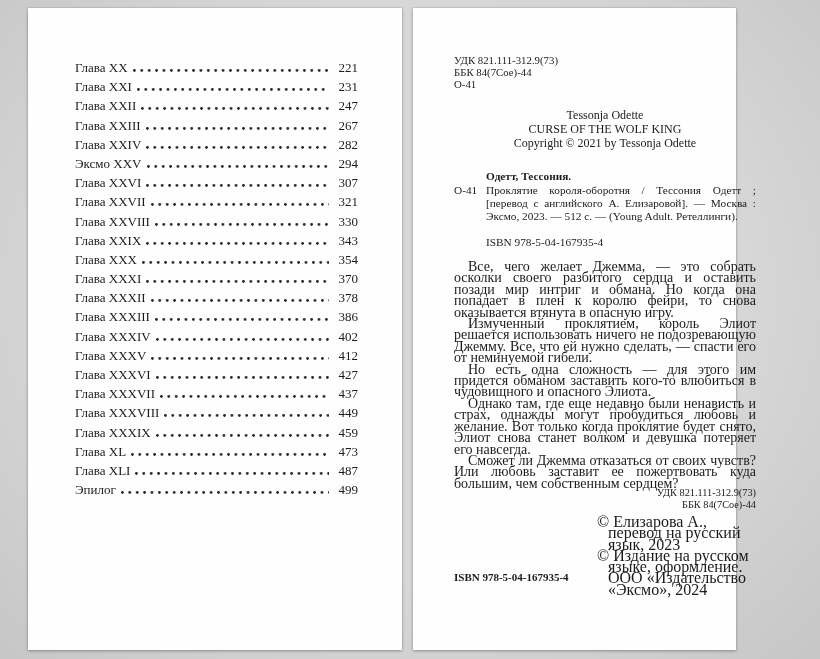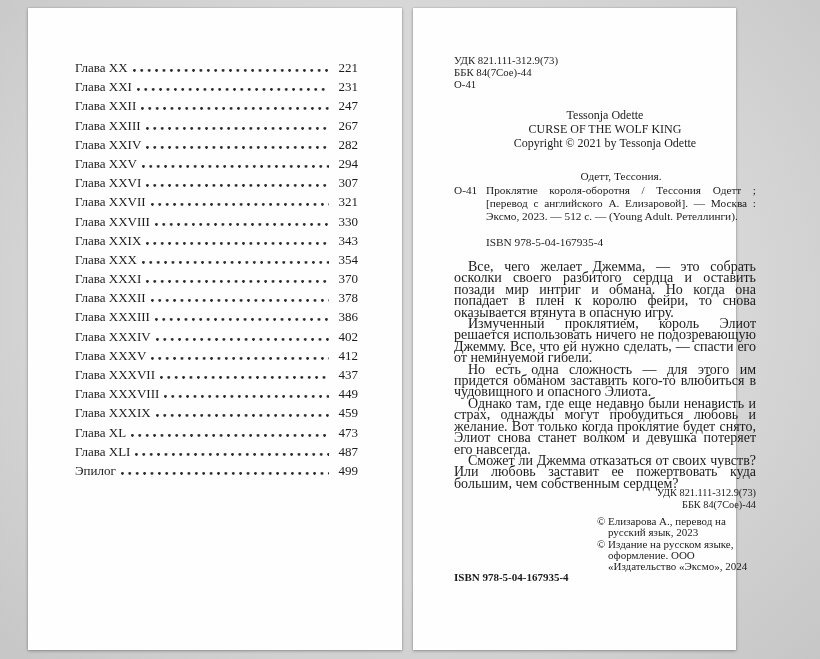--- a/index.html
+++ b/index.html
@@ -30,29 +30,29 @@
     background-size: 7.4px 3px;
     background-repeat: repeat-x;
     background-position: left bottom;
   }
   .toc-page { min-width: 26px; text-align: right; }
 
   
   .rp-top { position: absolute; top: 46px; left: 41px; font-size: 10.8px; line-height: 12px; }
   .rp-center { position: absolute; top: 100px; left: 41px; width: 302px; text-align: center; font-size: 12px; line-height: 14px; }
   .rp-catalog { position: absolute; top: 162px; left: 41px; width: 302px; font-size: 11.3px; line-height: 13px; }
-  .catalog-author { font-weight: normal; padding-left: 32px; text-align: center; }
+  .catalog-author { font-weight: bold; padding-left: 32px; }
   .catalog-row { display: flex; margin-top: 1px; }
   .catalog-code { flex: 0 0 32px; }
   .catalog-entry { flex: 1; text-align: justify; }
   .catalog-isbn { padding-left: 32px; margin-top: 13px; }
   .rp-annotation { position: absolute; top: 253px; left: 41px; width: 302px; font-size: 14px; line-height: 11.4px; text-align: justify; }
   .rp-annotation p { margin: 0; text-indent: 14px; }
   .rp-udk-bottom { position: absolute; top: 479px; left: 41px; width: 302px; text-align: right; font-size: 10.3px; line-height: 11.5px; }
-  .rp-copyrights { position: absolute; top: 508px; left: 184px; width: 160px; font-size: 11px; line-height: 11.3px; }
+  .rp-copyrights { position: absolute; top: 508px; left: 184px; width: 160px; font-size: 16px; line-height: 11.3px; }
   .copyright-line { margin: 0; padding-left: 11px; text-indent: -11px; }
   .rp-isbn-bottom { position: absolute; top: 563px; left: 41px; font-weight: bold; font-size: 11px; }
 </style>
 </head>
 <body>
 
 <div class="canvas">
 
   <div class="page page-left">
     <div class="toc">
@@ -80,21 +80,21 @@
     <span class="toc-page">267</span>
   </div>
 
   <div class="toc-row">
     <span class="toc-label">Глава XXIV</span>
     <span class="toc-dots"></span>
     <span class="toc-page">282</span>
   </div>
 
   <div class="toc-row">
-    <span class="toc-label">Глава XXV</span>
+    <span class="toc-label">Эксмо XXV</span>
     <span class="toc-dots"></span>
     <span class="toc-page">294</span>
   </div>
 
   <div class="toc-row">
     <span class="toc-label">Глава XXVI</span>
     <span class="toc-dots"></span>
     <span class="toc-page">307</span>
   </div>
 
@@ -145,20 +145,25 @@
     <span class="toc-dots"></span>
     <span class="toc-page">402</span>
   </div>
 
   <div class="toc-row">
     <span class="toc-label">Глава XXXV</span>
     <span class="toc-dots"></span>
     <span class="toc-page">412</span>
   </div>
 
+  <div class="toc-row">
+    <span class="toc-label">Глава XXXVI</span>
+    <span class="toc-dots"></span>
+    <span class="toc-page">427</span>
+  </div>
 
   <div class="toc-row">
     <span class="toc-label">Глава XXXVII</span>
     <span class="toc-dots"></span>
     <span class="toc-page">437</span>
   </div>
 
   <div class="toc-row">
     <span class="toc-label">Глава XXXVIII</span>
     <span class="toc-dots"></span>

